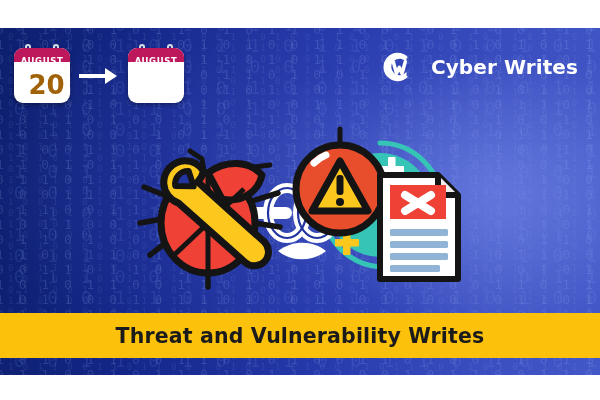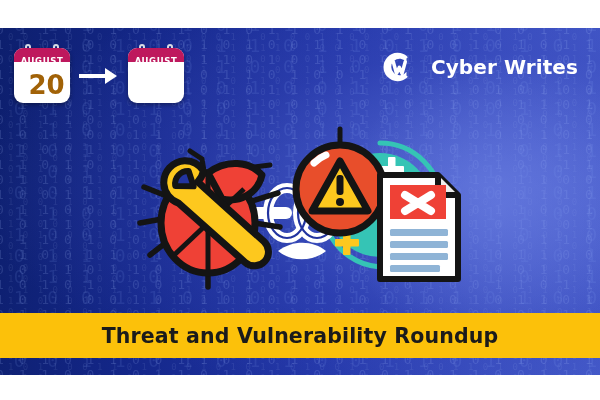--- a/index.html
+++ b/index.html
@@ -439,16 +439,16 @@
           <rect x="262" y="130" width="58" height="7" rx="1.5" fill="#8fb4d6"></rect>
           <rect x="262" y="142" width="50" height="7" rx="1.5" fill="#8fb4d6"></rect>
         </g>
 
       </svg>
     </div>
 
   </div>
 
   <div class="band">
-    <span class="band-title">Threat and Vulnerability Roundup</span>
+    <span class="band-title">Threat and Vulnerability Writes</span>
   </div>
 
 </div>
 
 </body></html>

